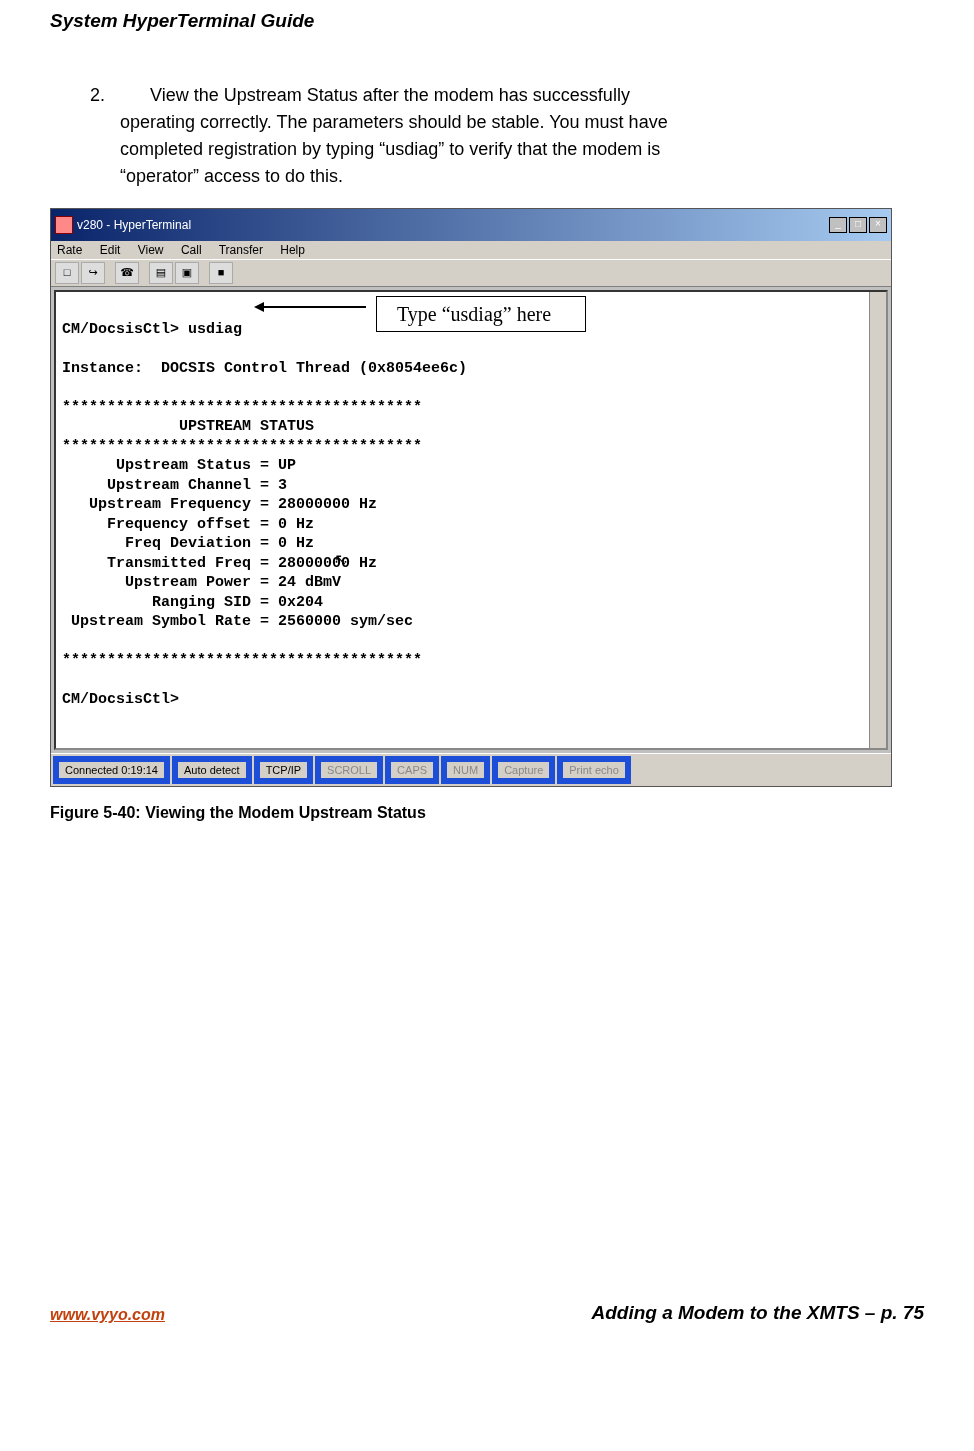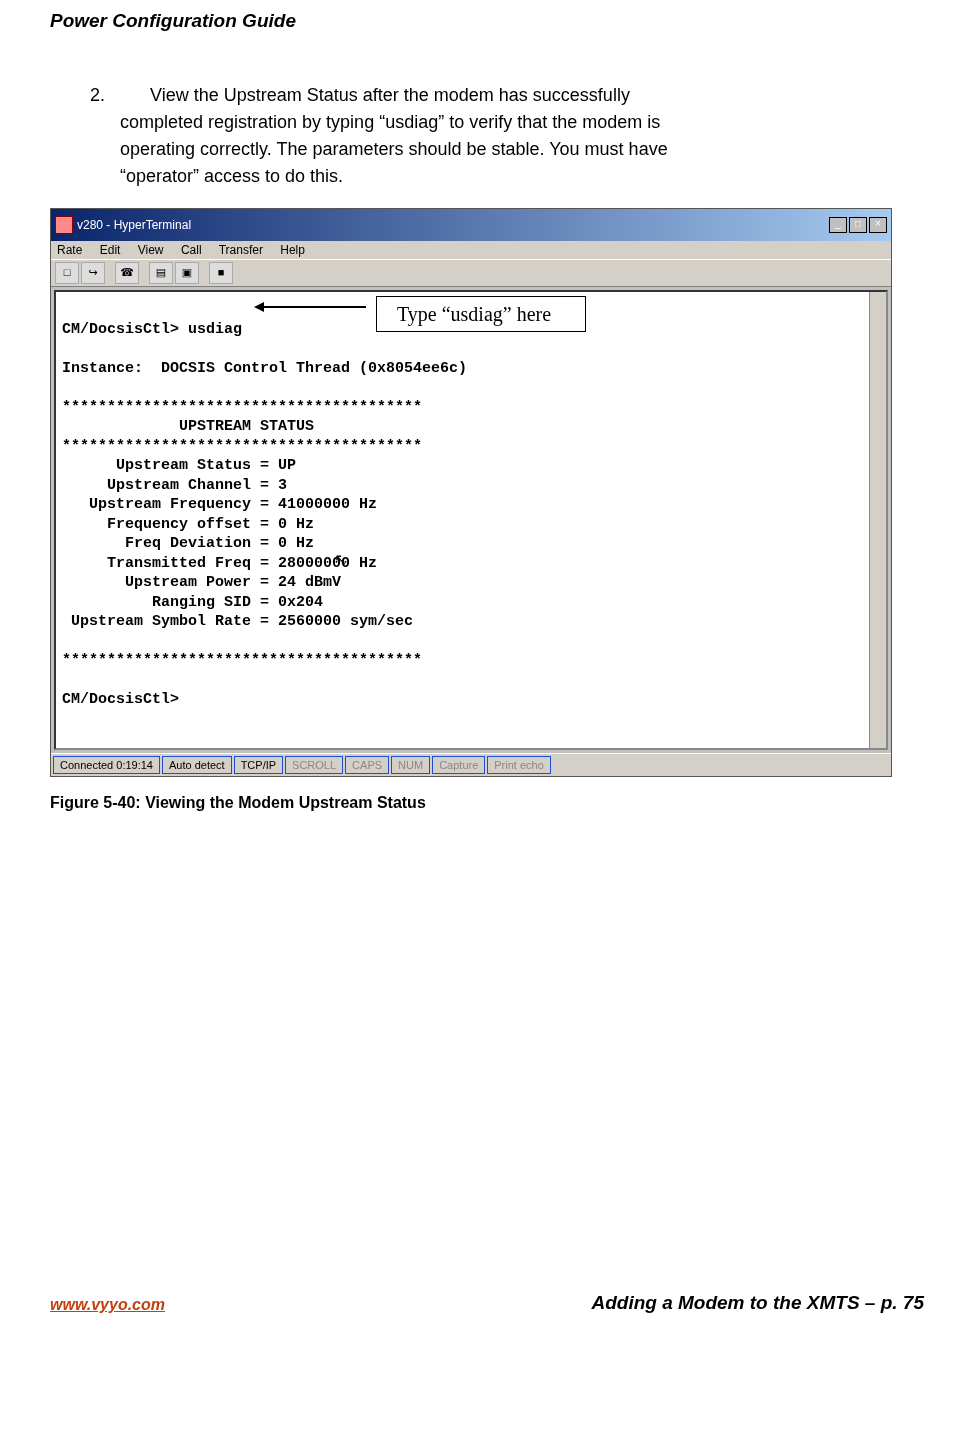--- a/index.html
+++ b/index.html
@@ -121,21 +121,21 @@
     background: #d4d0c8;
     border-left: 1px solid #888;
   }
   .statusbar {
     background: #d4d0c8;
     border-top: 1px solid #fff;
     font-size: 11px;
     display: flex;
   }
   .sb-cell {
-    border: 1px solid #1d4ed8;
+    border: 6px solid #1d4ed8;
     padding: 2px 6px;
     margin: 2px 0 2px 2px;
     background: #d4d0c8;
     white-space: nowrap;
   }
   .sb-dim { color: #888; }
 
   .callout-box {
     position: absolute;
     left: 320px;
@@ -197,26 +197,26 @@
     font-size: 16px;
   }
   .footer .pg {
     font-size: 19px;
   }
 </style>
 </head>
 <body>
 
 <div class="page">
-  <div class="doc-title">Power Configuration Guide</div>
+  <div class="doc-title">System HyperTerminal Guide</div>
 
   <div class="step">
     <span class="step-num">2.</span><span class="step-body">View the Upstream Status after the modem has successfully</span>
+    <div class="step-indent">operating correctly.    The parameters should be stable.  You must have</div>
     <div class="step-indent">completed registration by typing “usdiag” to verify that the modem is</div>
-    <div class="step-indent">operating correctly.    The parameters should be stable.  You must have</div>
     <div class="step-indent">“operator” access to do this.</div>
   </div>
 
   <div class="window">
     <div class="titlebar">
       <div class="icon-area"></div>
       <div class="t-label">v280 - HyperTerminal</div>
       <div class="win-btns">
         <div class="win-btn">_</div>
         <div class="win-btn">□</div>
@@ -246,21 +246,21 @@
       <div class="terminal">
 <span>CM/DocsisCtl&gt; usdiag</span>
 
 <span>Instance:  DOCSIS Control Thread (0x8054ee6c)</span>
 
 <span>****************************************</span>
 <span>             UPSTREAM STATUS</span>
 <span>****************************************</span>
 <span>      Upstream Status = UP</span>
 <span>     Upstream Channel = 3</span>
-<span>   Upstream Frequency = 41000000 Hz</span>
+<span>   Upstream Frequency = 28000000 Hz</span>
 <span>     Frequency offset = 0 Hz</span>
 <span>       Freq Deviation = 0 Hz</span>
 <span>     Transmitted Freq = 28000000 Hz</span>
 <span>       Upstream Power = 24 dBmV</span>
 <span>          Ranging SID = 0x204</span>
 <span> Upstream Symbol Rate = 2560000 sym/sec</span>
 
 <span>****************************************</span>
 
 <span>CM/DocsisCtl&gt;</span>

